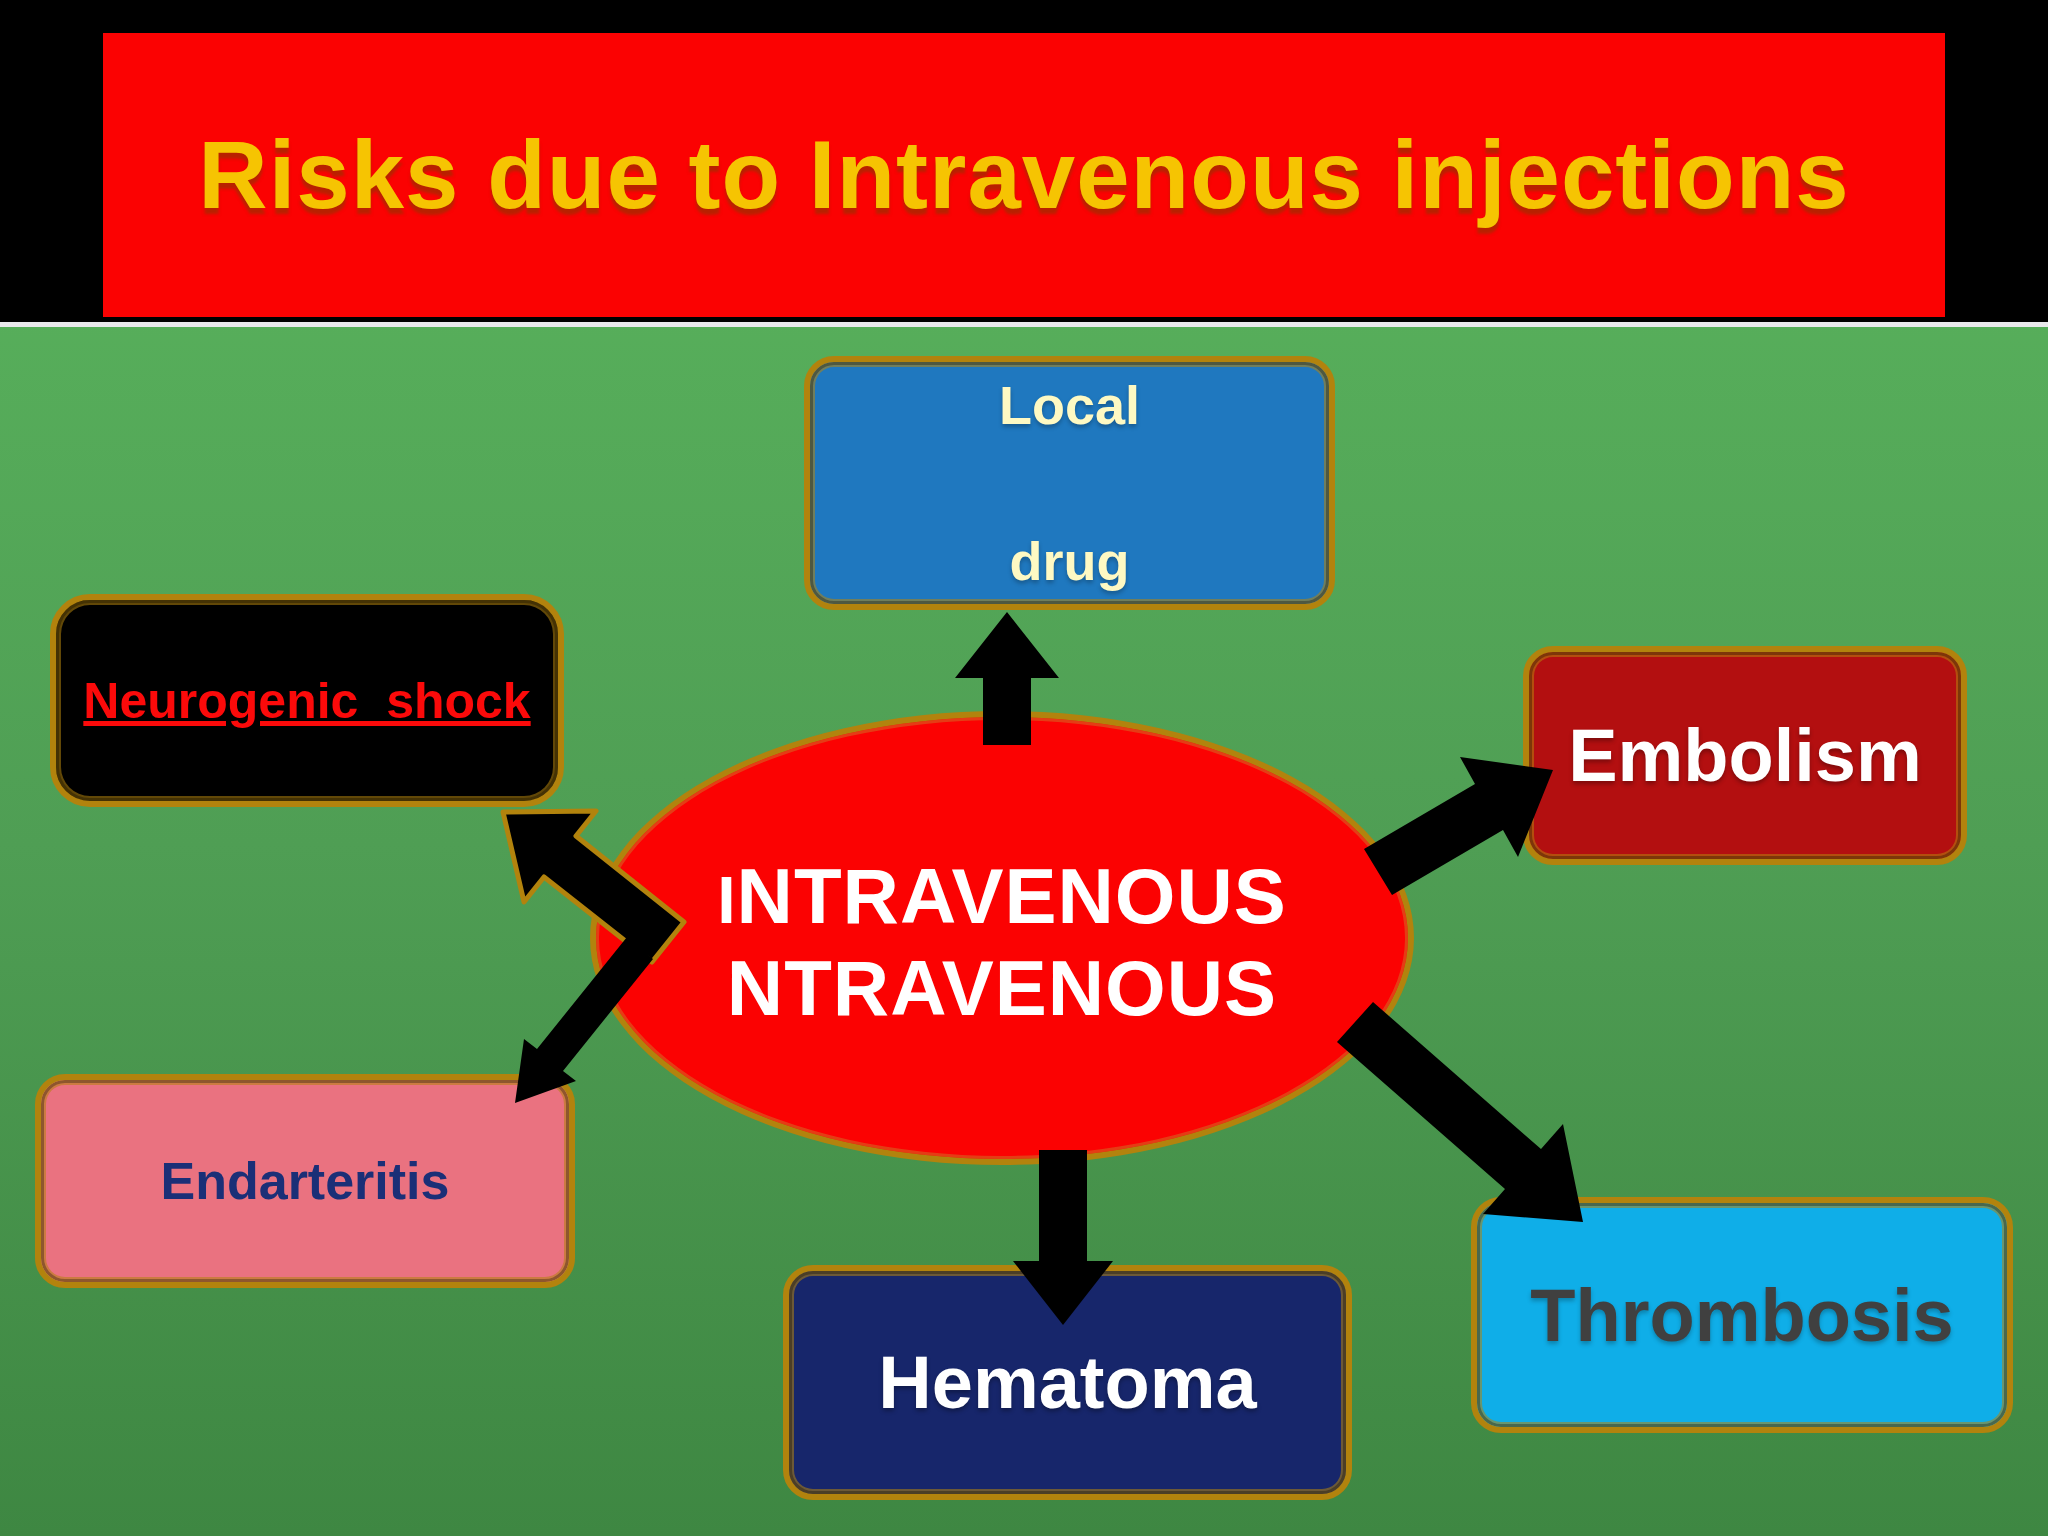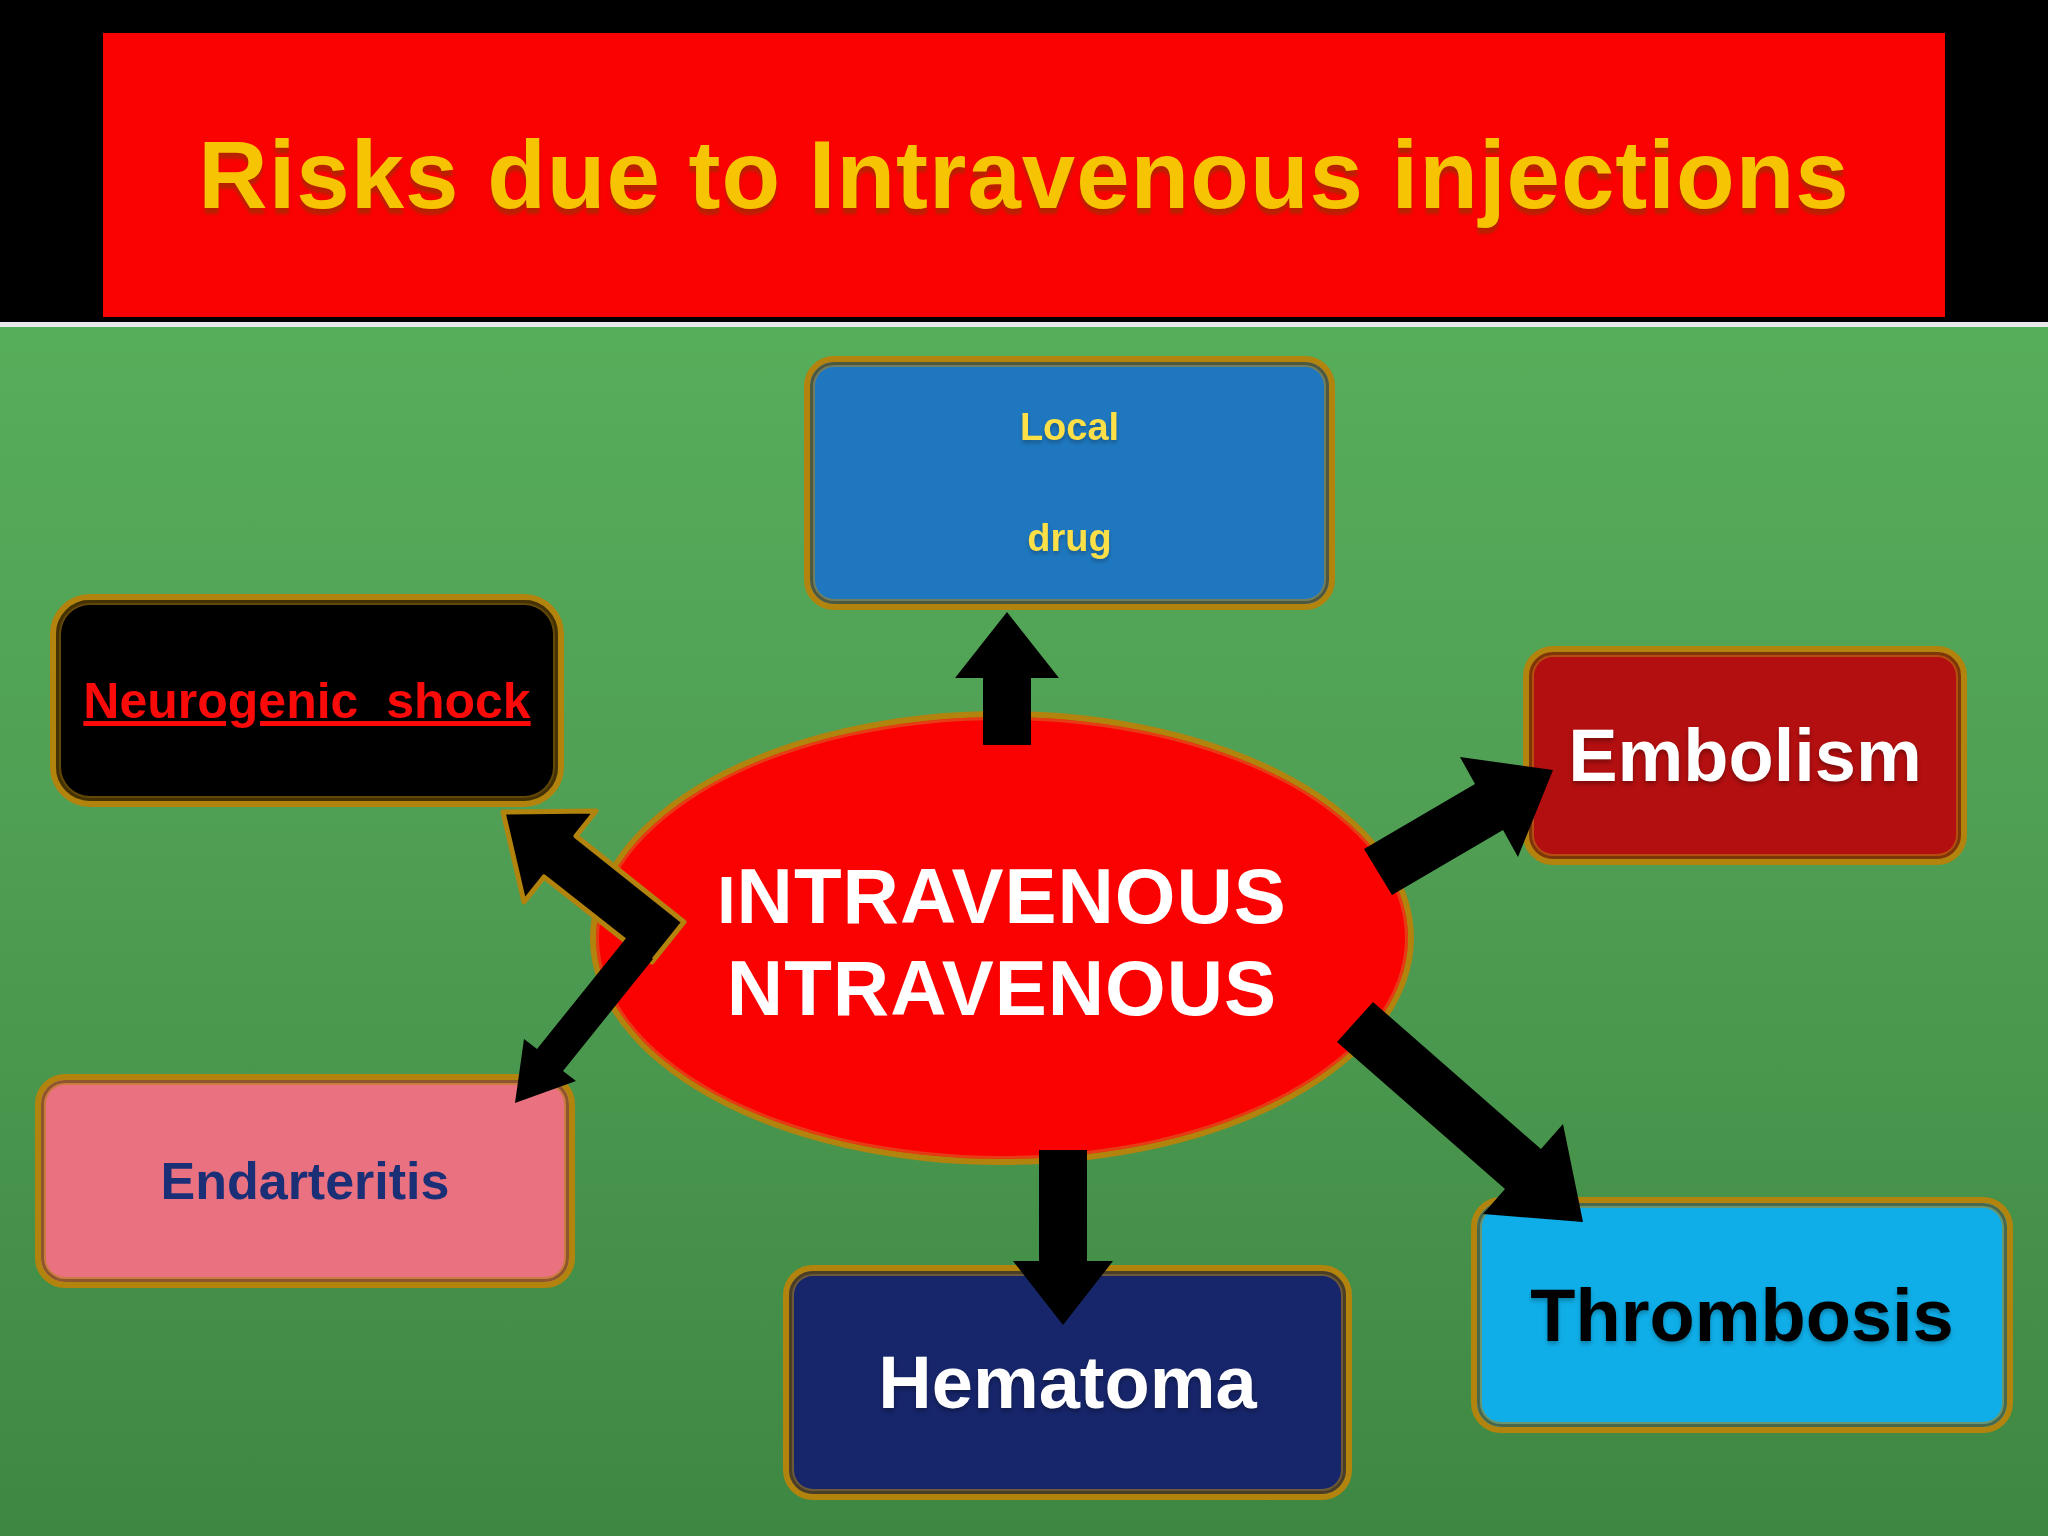--- a/index.html
+++ b/index.html
@@ -18,32 +18,32 @@
     margin:0;font-size:96px;font-weight:bold;color:#f6c402;letter-spacing:1px;
     text-shadow:0 6px 3px rgba(130,60,0,0.55);white-space:nowrap;
   }
   .node{
     position:absolute;border:6px solid #b2830d;border-radius:30px;
     box-shadow:inset 0 0 0 3px rgba(0,0,0,0.30),inset 0 0 0 5px rgba(178,131,13,0.55);
     display:flex;align-items:center;justify-content:center;text-align:center;
     font-weight:bold;box-sizing:border-box;
   }
   .node .lbl{display:block;}
-  .node-local{left:804px;top:356px;width:531px;height:254px;background:#1f78bf;color:#fde047;
-    font-size:38px;line-height:1.45;text-shadow:0 3px 4px rgba(0,0,0,0.25);}
+  .node-local{left:804px;top:356px;width:531px;height:254px;background:#1f78bf;color:#fef9c3;
+    font-size:54px;line-height:1.45;text-shadow:0 3px 4px rgba(0,0,0,0.25);}
   .node-neuro{left:50px;top:594px;width:514px;height:213px;background:#000;color:#fb0a0a;
     font-size:50px;border-radius:40px;}
   .node-neuro .lbl{white-space:pre;text-decoration:underline;}
   .node-embolism{left:1523px;top:646px;width:444px;height:219px;background:#b30f10;color:#fff;
     font-size:74px;text-shadow:0 3px 4px rgba(0,0,0,0.3);}
   .node-endarteritis{left:35px;top:1074px;width:540px;height:214px;background:#ea7280;color:#1b2f77;
     font-size:52px;}
   .node-hematoma{left:783px;top:1265px;width:569px;height:235px;background:#17266b;color:#fff;
     font-size:74px;text-shadow:0 3px 4px rgba(0,0,0,0.3);text-align:center;}
-  .node-thrombosis{left:1471px;top:1197px;width:542px;height:236px;background:#0faee8;color:#000000;
+  .node-thrombosis{left:1471px;top:1197px;width:542px;height:236px;background:#0faee8;color:#404040;
     font-size:74px;text-shadow:0 3px 4px rgba(0,0,0,0.25);border-radius:30px;}
   .ellipse{
     position:absolute;left:590px;top:711px;width:824px;height:454px;border-radius:50%;
     background:#fb0202;border:6px solid #b2830d;
     box-shadow:inset 0 0 0 3px rgba(225,70,25,0.85);
     display:flex;align-items:center;justify-content:center;box-sizing:border-box;
   }
   .ellipse .etext{
     color:#fff;font-weight:bold;font-size:78px;line-height:1.18;letter-spacing:1px;
     text-align:center;

